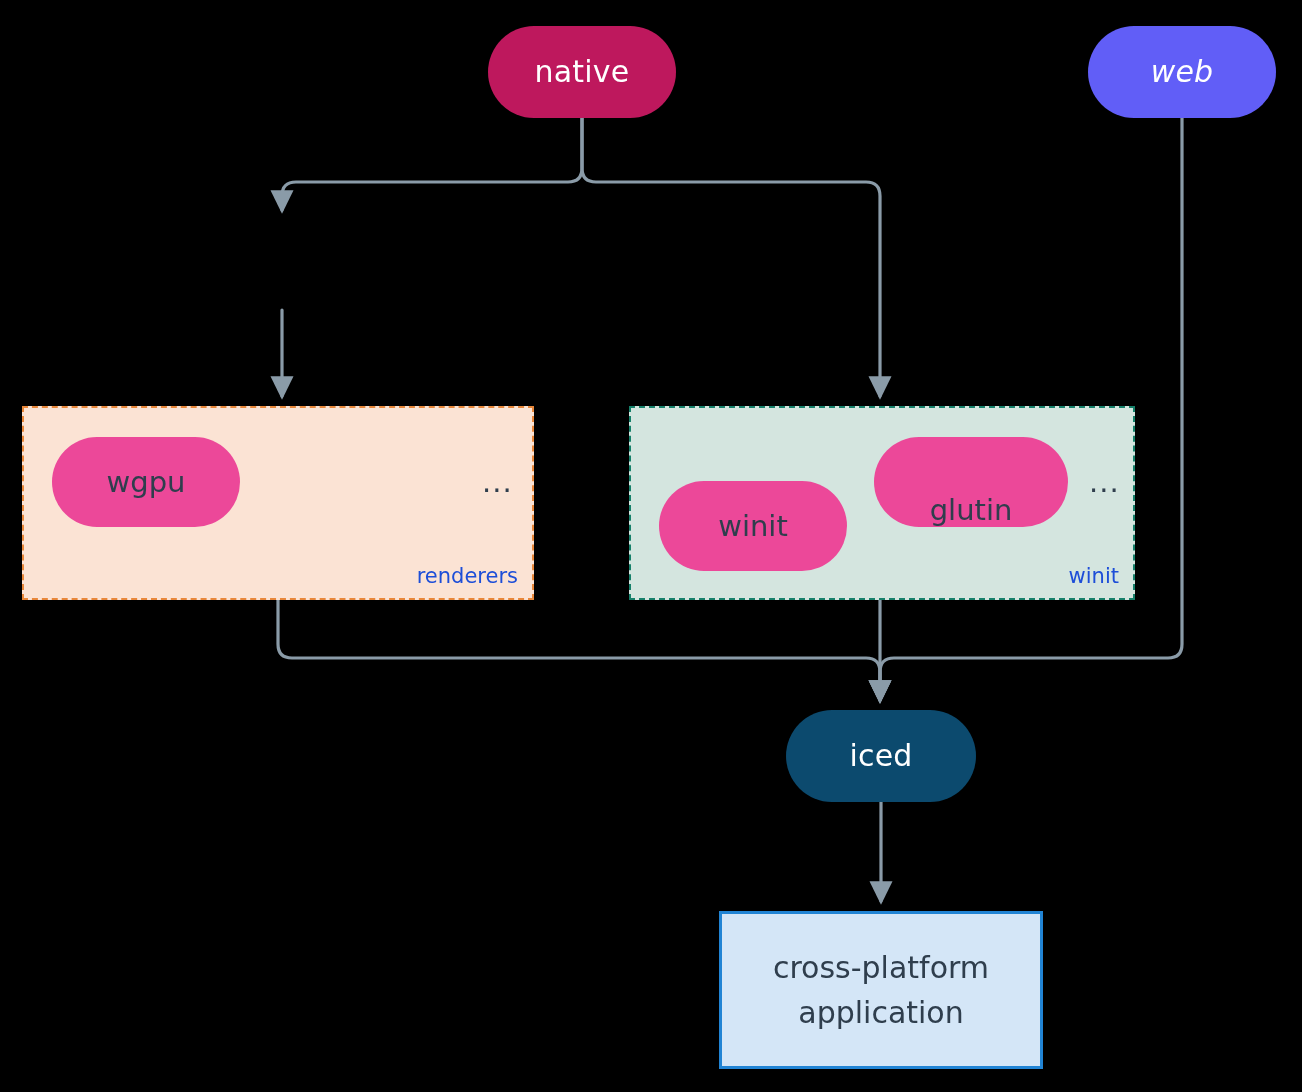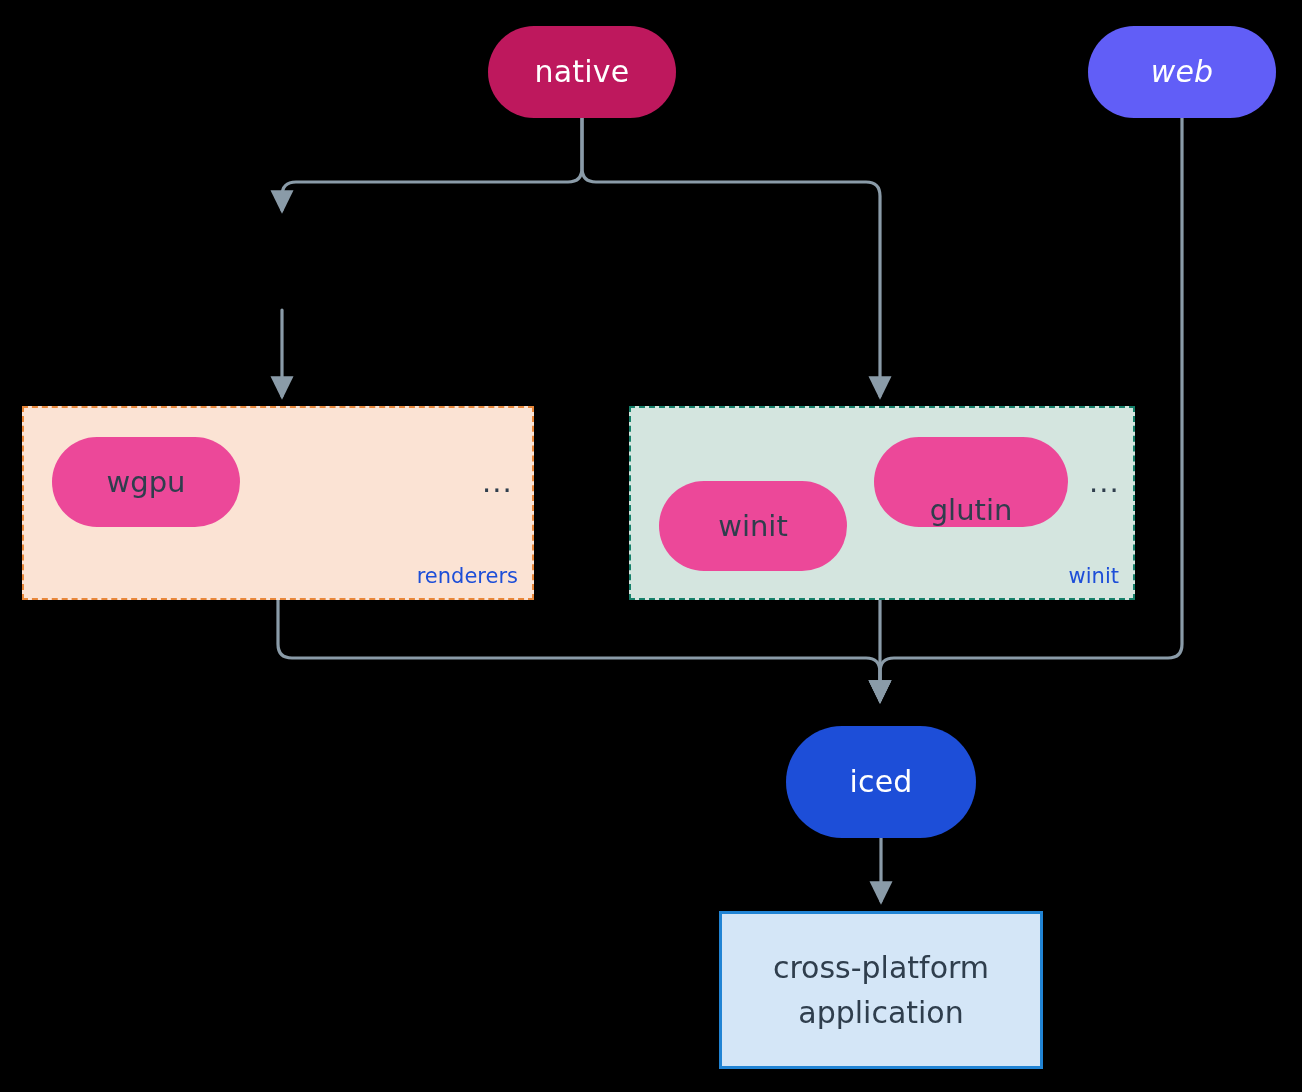--- a/index.html
+++ b/index.html
@@ -40,21 +40,21 @@
   
   .pill-node {
     border-radius: 999px;
     color: #ffffff;
     font-size: 30px;
     letter-spacing: 0.2px;
   }
   #node-native  { left: 488px;  top: 26px;  width: 188px; height: 92px;  background: #be185d; }
   #node-web     { left: 1088px; top: 26px;  width: 188px; height: 92px;  background: #615EF7; font-style: italic; }
   #node-graphics{ left: 188px;  top: 218px; width: 190px; height: 92px;  background: #E8873A; }
-  #node-iced    { left: 786px;  top: 710px; width: 190px; height: 112px;  background: #1d4ed8; margin-top: 16px; }
+  #node-iced    { left: 786px;  top: 710px; width: 190px; height: 92px;  background: #0c4a6e; }
 
   
   .cluster {
     position: absolute;
     box-sizing: border-box;
     border-width: 2px;
     border-style: dashed;
   }
   #cluster-renderers {
     left: 22px;  top: 406px; width: 512px; height: 194px;

